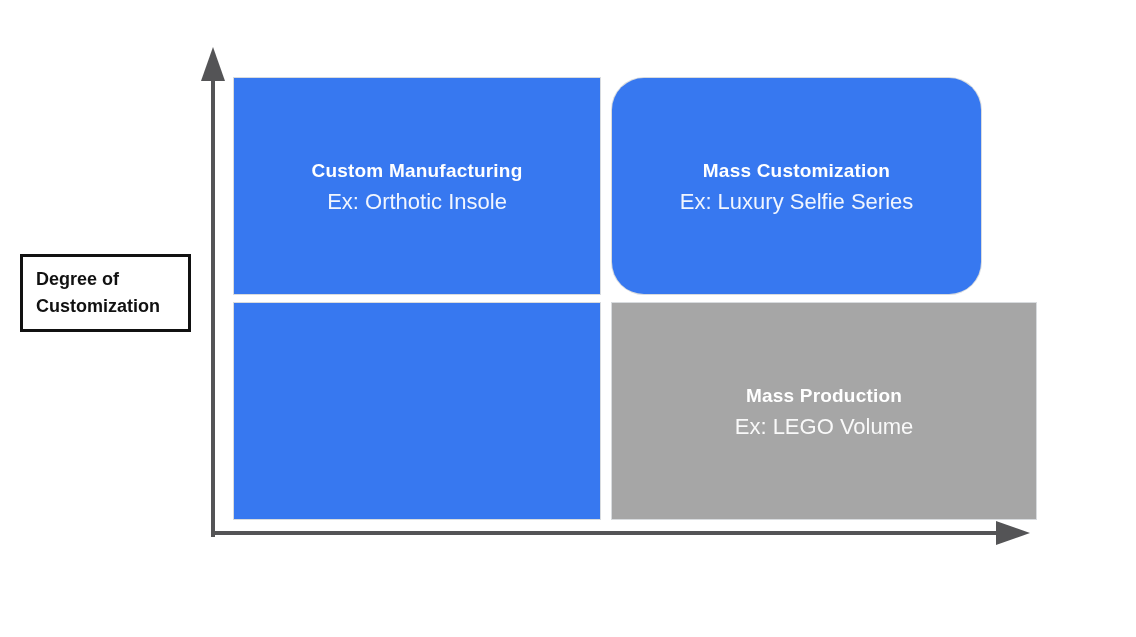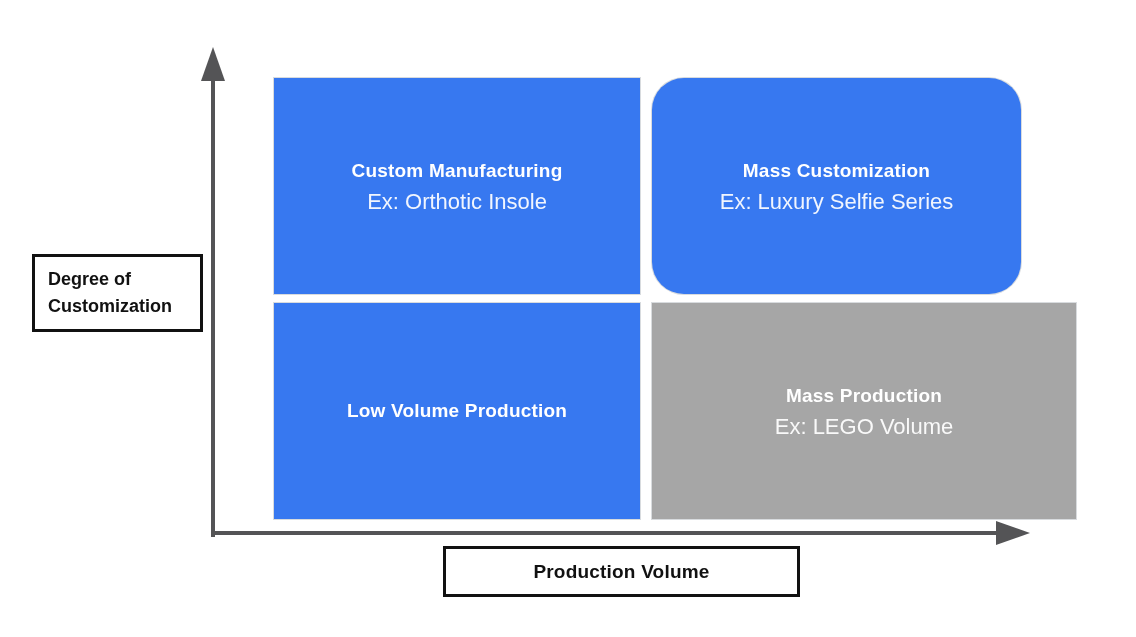--- a/index.html
+++ b/index.html
@@ -14,21 +14,20 @@
   
   .quad {
     position: absolute;
     display: flex;
     flex-direction: column;
     align-items: center;
     justify-content: center;
     gap: 5px;
     text-align: center;
     box-shadow: 0 0 0 1px rgba(100,110,125,0.25);
-    margin-left: 40px;
   }
   .q1 { left: 234px; top: 78px;  width: 366px; height: 216px; }
   .q2 { left: 612px; top: 78px;  width: 369px; height: 216px; }
   .q3 { left: 234px; top: 303px; width: 366px; height: 216px; }
   .q4 { left: 612px; top: 303px; width: 424px; height: 216px; }
   .q-title {
     color: #ffffff;
     font-weight: bold;
     font-size: 19px;
     line-height: 26px;
@@ -71,21 +70,21 @@
   
   .label-box {
     position: absolute;
     background: #ffffff;
     border: 3px solid #111111;
     color: #111111;
     font-weight: bold;
     box-sizing: border-box;
   }
   .ylabel {
-    left: 32px; top: 254px;
+    left: 20px; top: 254px;
     width: 171px; height: 78px;
     font-size: 18px;
     line-height: 27px;
     display: flex;
     align-items: center;
     padding-left: 13px;
     padding-right: 6px;
   }
   .xlabel {
     left: 443px; top: 546px;
@@ -101,34 +100,32 @@
 <body>
 
 <div class="stage">
 
   <div class="axis-v"></div>
   <div class="arrow-up"></div>
   <div class="axis-h"></div>
   <div class="arrow-right"></div>
 
   <div class="label-box ylabel">Degree of Customization</div>
-  <div class="label-box xlabel">Production Volume</div>
 
   <div class="quad q1" style="background: rgb(55, 120, 240);">
     <div class="q-title">Custom Manufacturing</div>
     <div class="q-example">Ex: Orthotic Insole</div>
   </div>
 
   <div class="quad q2" style="background: rgb(55, 120, 240); border-radius: 32px;">
     <div class="q-title">Mass Customization</div>
     <div class="q-example">Ex: Luxury Selfie Series</div>
   </div>
 
   <div class="quad q3" style="background: rgb(55, 120, 240);">
-    <div class="q-title">Low Volume Production</div>
   </div>
 
   <div class="quad q4" style="background: rgb(166, 166, 166);">
     <div class="q-title">Mass Production</div>
     <div class="q-example">Ex: LEGO Volume</div>
   </div>
 
 </div>
 
 </body></html>

